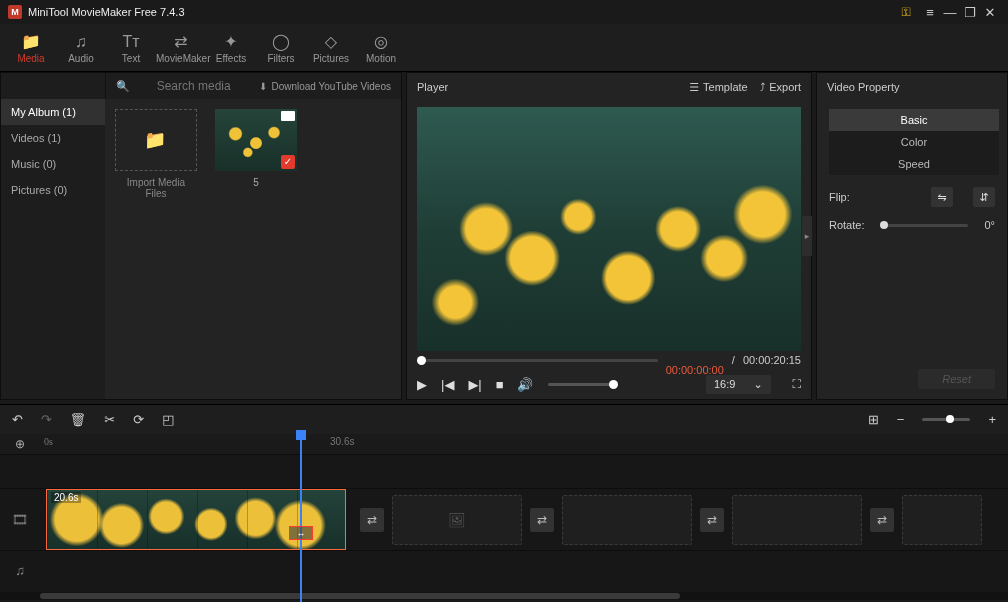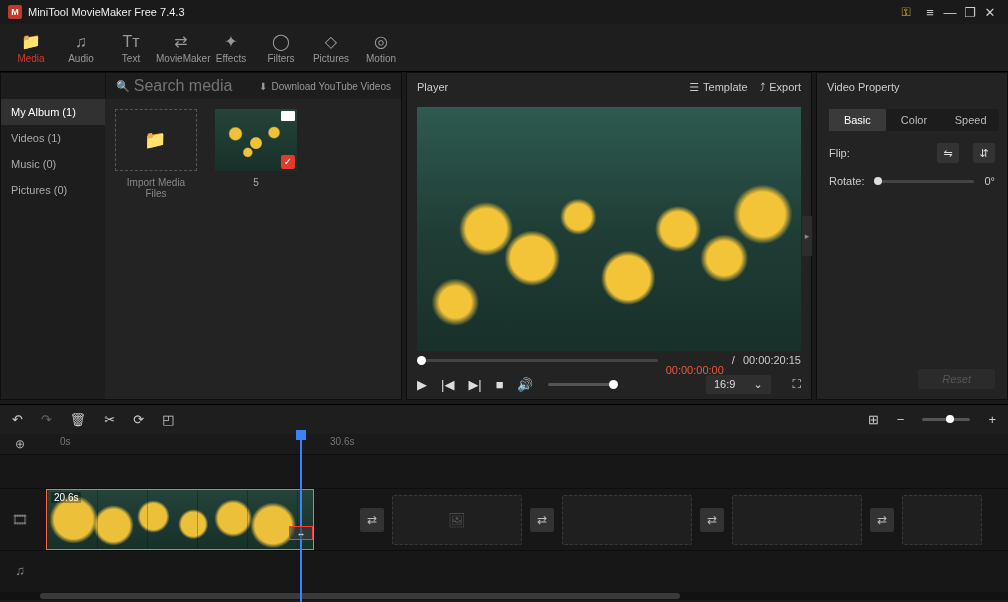--- a/index.html
+++ b/index.html
@@ -48,21 +48,21 @@
 .props-panel { flex:1; margin-left:4px; display:flex; flex-direction:column; position:relative;}
 
 
 .media-body { display:flex; flex:1; }
 .media-sidebar { width: 104px; background:#1d1d1d; }
 .media-sidebar .sitem { height:26px; display:flex; align-items:center; padding-left:10px; color:#aaa; cursor:pointer;}
 .media-sidebar .sitem.sel { background:#313131; color:#fff; }
 .media-grid { flex:1; padding:10px; position:relative; }
 .media-searchbar { height:26px; display:flex; align-items:center; padding: 0 10px; background:#1d1d1d; border-left:1px solid #111;}
 .search-icon { color:#666; margin-right:4px; font-size:11px;}
-.search-input { background:transparent; border:none; color:#888; font-size:16px; outline:none; width:120px; }
+.search-input { background:transparent; border:none; color:#888; font-size:12px; outline:none; width:120px;text-align:center; }
 .dl-link { margin-left:auto; color:#999; font-size:10px; display:flex; align-items:center; gap:4px;}
 .thumb-row { display:flex; gap:18px; }
 .import-box {
   width: 82px; height:62px; border:1px dashed #555; display:flex; align-items:center; justify-content:center;
   color:#888; font-size:18px;
 }
 .import-label { text-align:center; font-size:10px; color:#888; margin-top:6px; width:82px;}
 .clip-thumb {
   width: 82px; height:62px; background: linear-gradient(135deg,#1e3a2f,#2a4a3d);
   position:relative; overflow:hidden;
@@ -117,24 +117,24 @@
 .vol-head { position:absolute; right:0; top:-3px; width:9px;height:9px;background:#fff;border-radius:50%;}
 .ratio-sel { margin-left:auto; background:#2f2f2f; color:#ddd; padding:3px 8px; font-size:11px; display:flex; gap:18px; align-items:center; border-radius:2px;}
 .fs-btn { margin-left:8px; color:#ddd; font-size:12px; cursor:pointer;}
 .expand-tab {
   position:absolute; right:-1px; top:50%; transform:translateY(-50%);
   width:10px; height:40px; background:#2d2d2d; color:#888; display:flex;align-items:center;justify-content:center;
   font-size:9px;
 }
 
 
-.proptabs { display:flex; margin:8px 8px 0 12px; background:#1c1c1c; border-radius:2px; }
+.proptabs { display:flex; margin:8px 8px 0 12px; background:#1c1c1c; border-radius:2px;flex-direction:column; }
 .proptab { flex:1; text-align:center; padding:5px 0; color:#bbb; cursor:pointer; font-size:11px;}
 .proptab.active { background:#3a3a3a; color:#fff; }
-.prop-row { display:flex; align-items:center; padding: 12px 12px 0 12px; gap:10px; color:#ccc; font-size:11px;}
+.prop-row { display:flex; align-items:center; padding: 12px 12px 0 12px; gap:16px; color:#ccc; font-size:11px;}
 .icon-btn { width:22px; height:20px; background:#333; display:flex; align-items:center; justify-content:center; border-radius:2px; font-size:11px; color:#ddd; cursor:pointer;}
 .icon-btn + .icon-btn { margin-left:4px; }
 .rot-track { flex:1; height:3px; background:#444; position:relative; border-radius:2px;}
 .rot-head { position:absolute; left:0; top:-3px; width:8px; height:8px; background:#ddd; border-radius:50%;}
 .reset-btn {
   position:absolute; right:12px; bottom:10px; background:#2b2b2b; color:#555;
   padding:4px 24px; font-size:11px; border-radius:2px;font-style:italic;
 }
 
 
@@ -165,21 +165,21 @@
   color:#fff; font-size:9px;
 }
 
 
 .tl-tracks { background:#171717; position:relative; }
 .track { height:48px; border-top:1px solid #0d0d0d; display:flex; align-items:center; position:relative;}
 .track.tall { height:62px; }
 .track-icon { width:40px; text-align:center; color:#888; font-size:13px; }
 .track-content { flex:1; position:relative; height:100%; }
 .video-clip {
-  position:absolute; left:6px; top:0; height:100%; width:268px;
+  position:absolute; left:6px; top:0; height:100%; width:300px;
   border:1px solid #ff6a3c; overflow:hidden;
 }
 .video-clip .frame-strip {
   position:absolute; inset:0;
   background:
     repeating-linear-gradient(90deg, rgba(0,0,0,.25) 0 1px, transparent 1px 50px),
     radial-gradient(circle at 10% 50%, #edc03a 8%, transparent 10%),
     radial-gradient(circle at 25% 60%, #edc03a 8%, transparent 10%),
     radial-gradient(circle at 40% 45%, #edc03a 8%, transparent 10%),
     radial-gradient(circle at 55% 58%, #edc03a 8%, transparent 10%),
@@ -369,21 +369,21 @@
   <span class="tlbtn">⊞</span>
   <span class="tlbtn">−</span>
   <div class="zoom-track">
       <div class="zoom-head"></div>
     </div>
   <span class="tlbtn">+</span>
 </div>
 
 <div class="tl-ruler">
   <div class="tl-addbtn">⊕</div>
-  <span class="ruler-label" style="left:60px;">0s</span>
+  <span class="ruler-label" style="left:44px;font-family:Liberation Serif, serif;">0s</span>
   <span class="ruler-label" style="left:330px;">30.6s</span>
   <div class="playhead" style="left:300px;"></div>
   <div class="split-handle" style="left:289px; top:92px;">↔</div>
 </div>
 
 <div class="tl-tracks">
   <div class="track" style="height:34px;">
     <div class="track-icon"></div>
     <div class="track-content"></div>
   </div>

